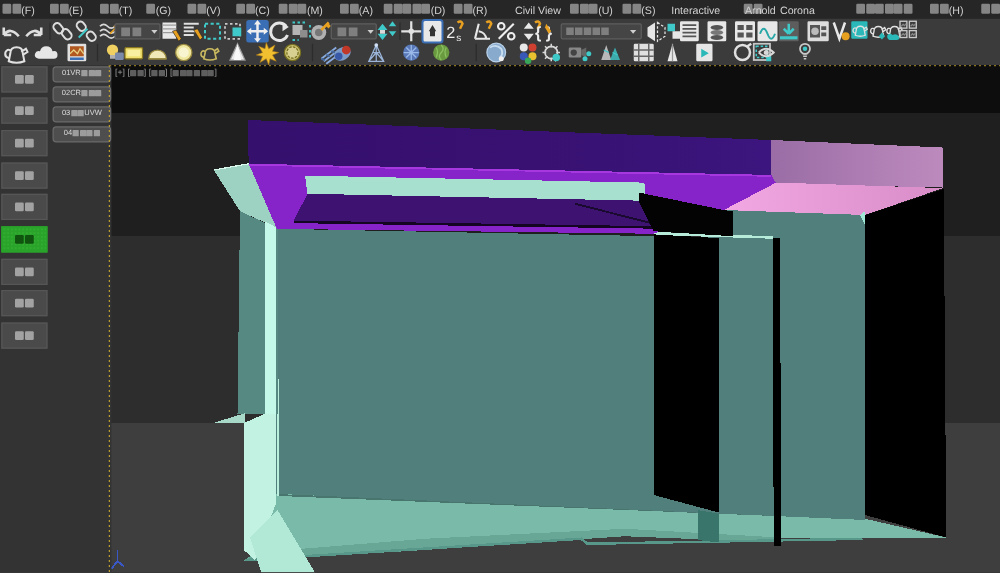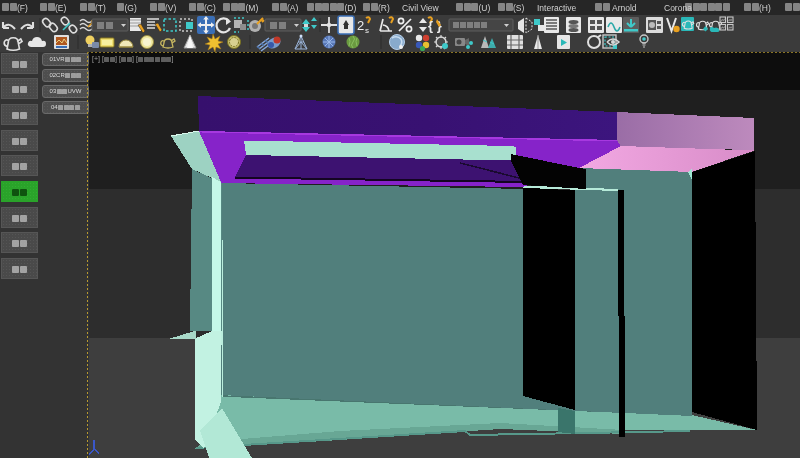--- a/index.html
+++ b/index.html
@@ -91,27 +91,27 @@
 <span class="mi" style="left:2px"><span class="h"></span><span class="h"></span>(F)</span>
 <span class="mi" style="left:40px"><span class="h"></span><span class="h"></span>(E)</span>
 <span class="mi" style="left:80px"><span class="h"></span><span class="h"></span>(T)</span>
 <span class="mi" style="left:117px"><span class="h"></span>(G)</span>
 <span class="mi" style="left:150px"><span class="h"></span><span class="h"></span>(V)</span>
 <span class="mi" style="left:189px"><span class="h"></span><span class="h"></span>(C)</span>
 <span class="mi" style="left:223px"><span class="h"></span><span class="h"></span><span class="h"></span>(M)</span>
 <span class="mi" style="left:272px"><span class="h"></span><span class="h"></span>(A)</span>
 <span class="mi" style="left:307px"><span class="h"></span><span class="h"></span><span class="h"></span><span class="h"></span><span class="h"></span>(D)</span>
 <span class="mi" style="left:363px"><span class="h"></span><span class="h"></span>(R)</span>
-<span class="mi" style="left:402px">Civil View</span>
+<span class="mi" style="left:412px">Civil View</span>
 <span class="mi" style="left:456px"><span class="h"></span><span class="h"></span><span class="h"></span>(U)</span>
 <span class="mi" style="left:498px"><span class="h"></span><span class="h"></span>(S)</span>
 <span class="mi" style="left:537px">Interactive</span>
 <span class="mi" style="left:595px"><span class="h"></span><span class="h"></span></span>
-<span class="mi" style="left:612px">Arnold</span>
-<span class="mi" style="left:664px">Corona</span>
+<span class="mi" style="left:596px">Arnold</span>
+<span class="mi" style="left:624px">Corona</span>
 <span class="mi" style="left:685px"><span class="h"></span><span class="h"></span><span class="h"></span><span class="h"></span><span class="h"></span><span class="h"></span></span>
 <span class="mi" style="left:744px"><span class="h"></span><span class="h"></span>(H)</span>
 <span class="mi" style="left:785px"><span class="h"></span><span class="h"></span></span>
 </div>
 
 <svg style="position:absolute;left:0;top:15px" width="800" height="37" viewBox="0 0 800 37">
 <defs>
 <g id="pot">
           <path d="M4,9 q-3,-1 -2,-4 q1,-2 3,-1 M5,6 q0,-4 4,-4 q4,0 4,4 l1,5 q-5,2 -10,0 z M12,5 l3,-2 1,2 -3,2" fill="none" stroke="#e0e0e0" stroke-width="1.3"></path>
         </g>

